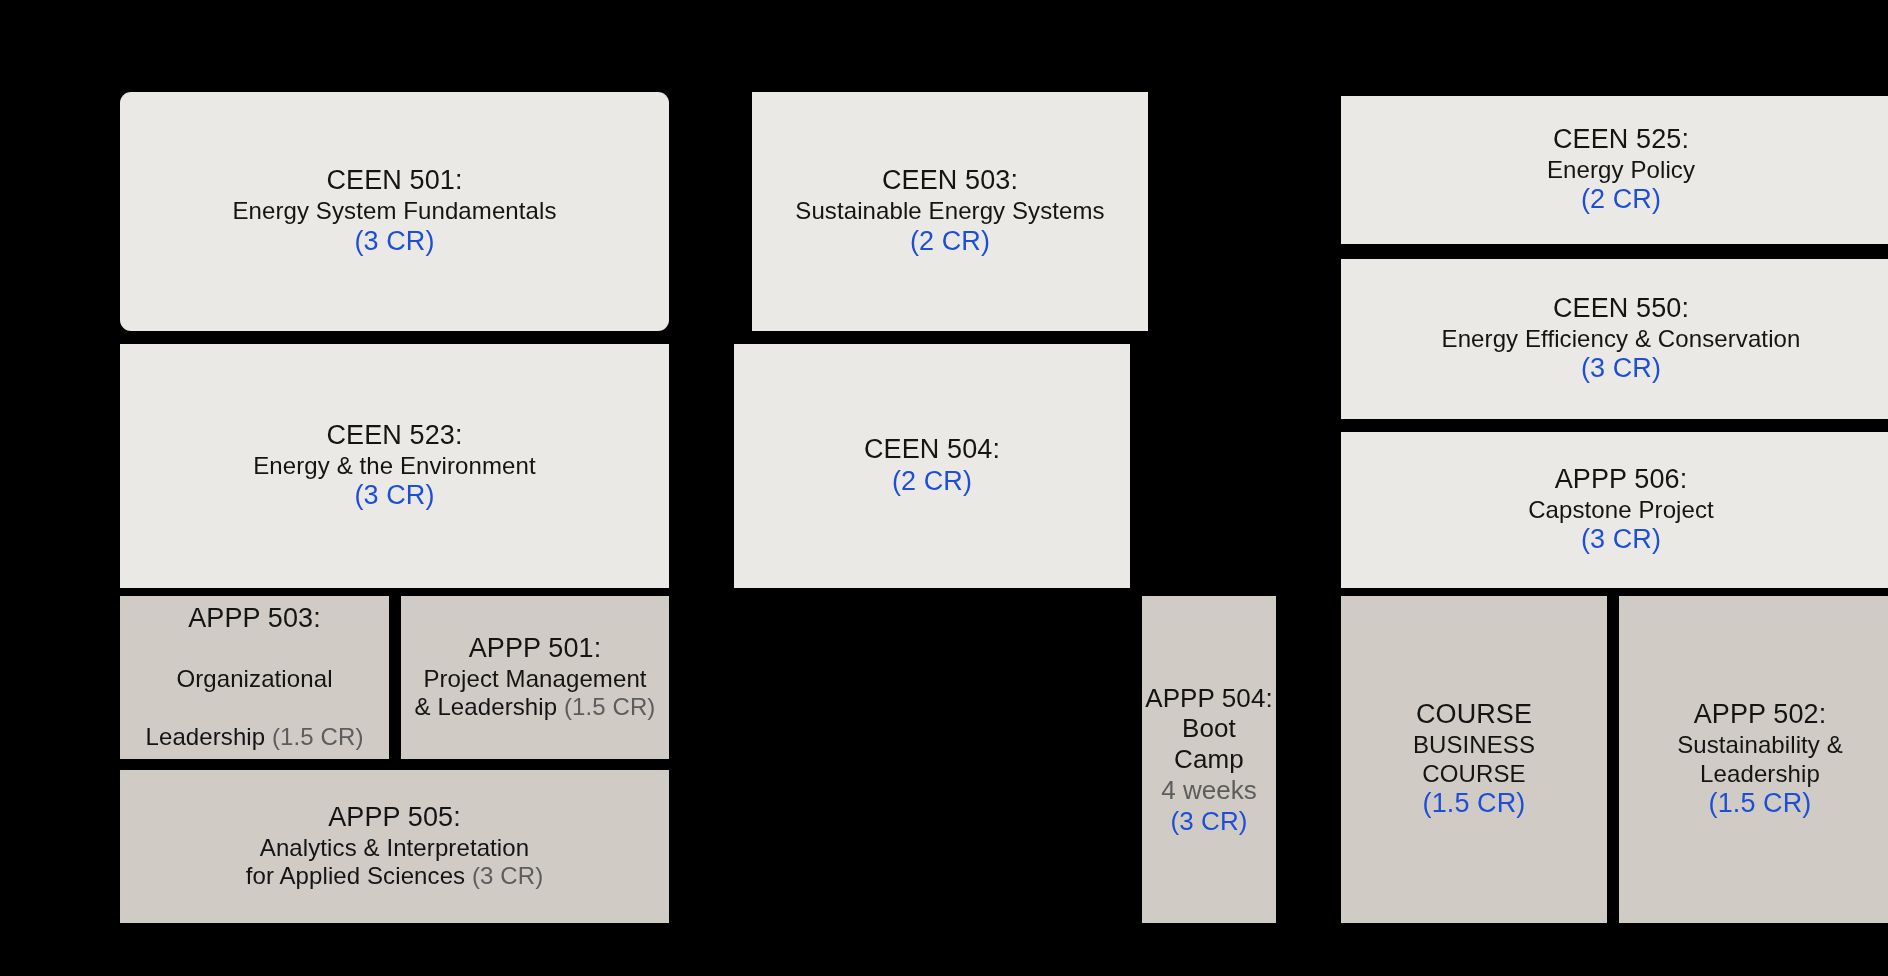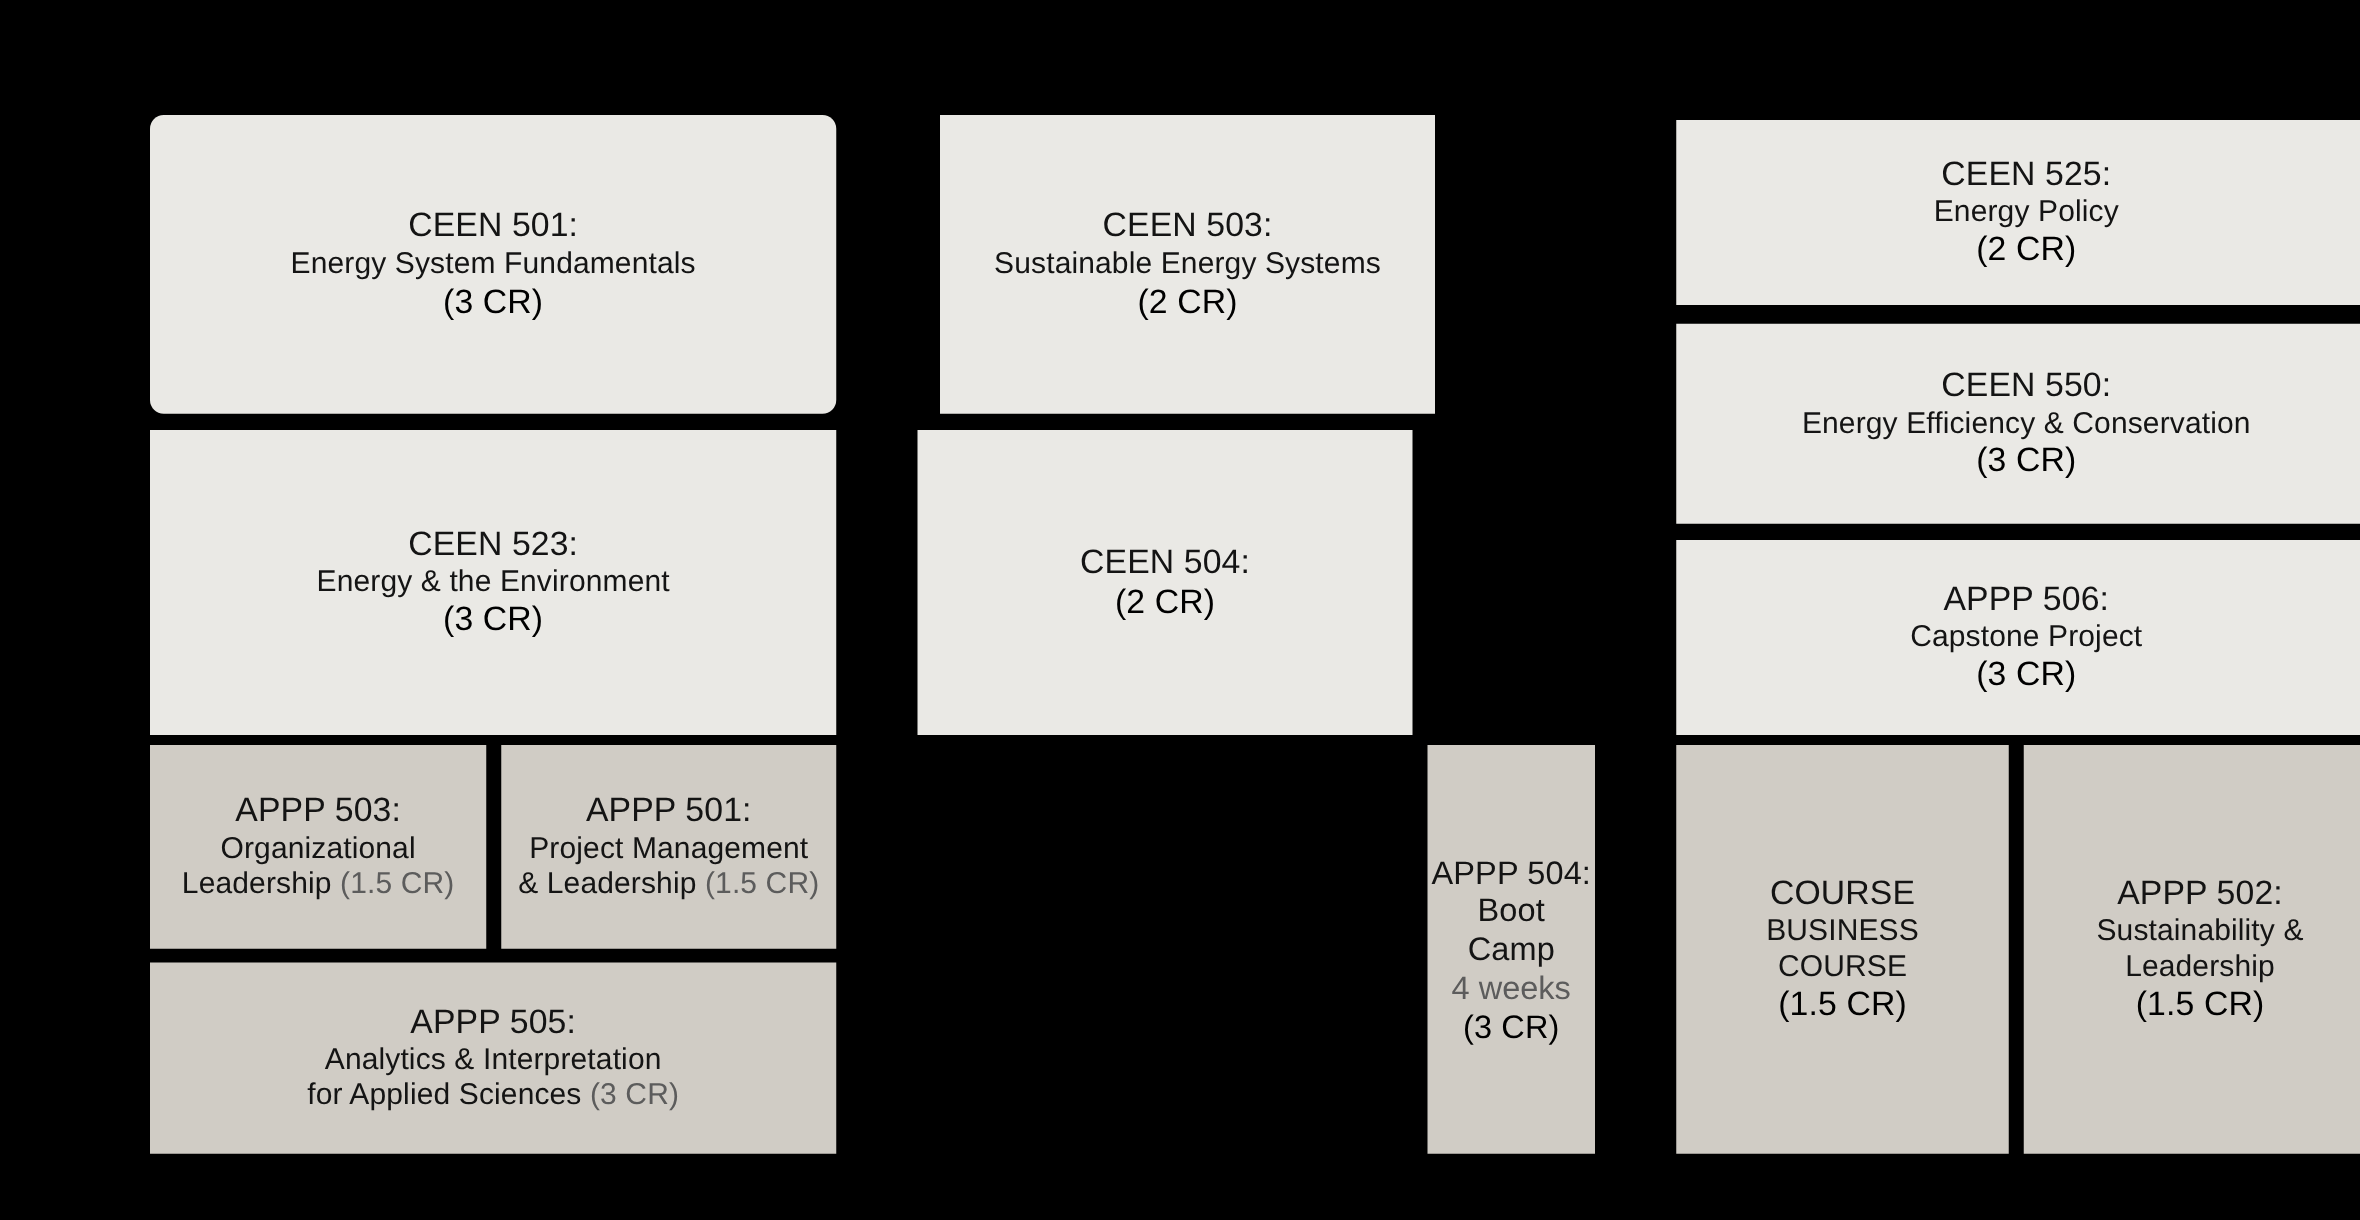--- a/index.html
+++ b/index.html
@@ -50,21 +50,21 @@
     color: #141414;
     letter-spacing: 0.1px;
   }
   .title {
     font-size: 24px;
     color: #141414;
     letter-spacing: 0.1px;
   }
   .cr {
     font-size: 27px;
-    color: #000000;
+    color: #1d4ed8;
     letter-spacing: 0.1px;
   }
   .meta {
     font-size: 26px;
     color: #5c5c5c;
   }
   .cr-inline {
     color: #5c5c5c;
   }
 
@@ -84,21 +84,21 @@
     <span class="line title">Energy System Fundamentals</span>
     <span class="line cr">(3 CR)</span>
   </div>
 
   <div class="course-box tone-light" style="left:120px; top:344px; width:549px; height:244px;">
     <span class="line code">CEEN 523:</span>
     <span class="line title">Energy &amp; the Environment</span>
     <span class="line cr">(3 CR)</span>
   </div>
 
-  <div class="course-box tone-tan" style="left:120px; top:596px; width:269px; height:163px;">
+  <div class="course-box tone-tan" style="left:120px; top:596px; width:269px; height:163px;gap:30px;">
     <span class="line code">APPP 503:</span>
     <span class="line title">Organizational</span>
     <span class="line title">
       <span>Leadership</span><span>&nbsp;</span><span class="cr-inline">(1.5 CR)</span>
     </span>
   </div>
 
   <div class="course-box tone-tan" style="left:401px; top:596px; width:268px; height:163px;">
     <span class="line code">APPP 501:</span>
     <span class="line title">Project Management</span>

